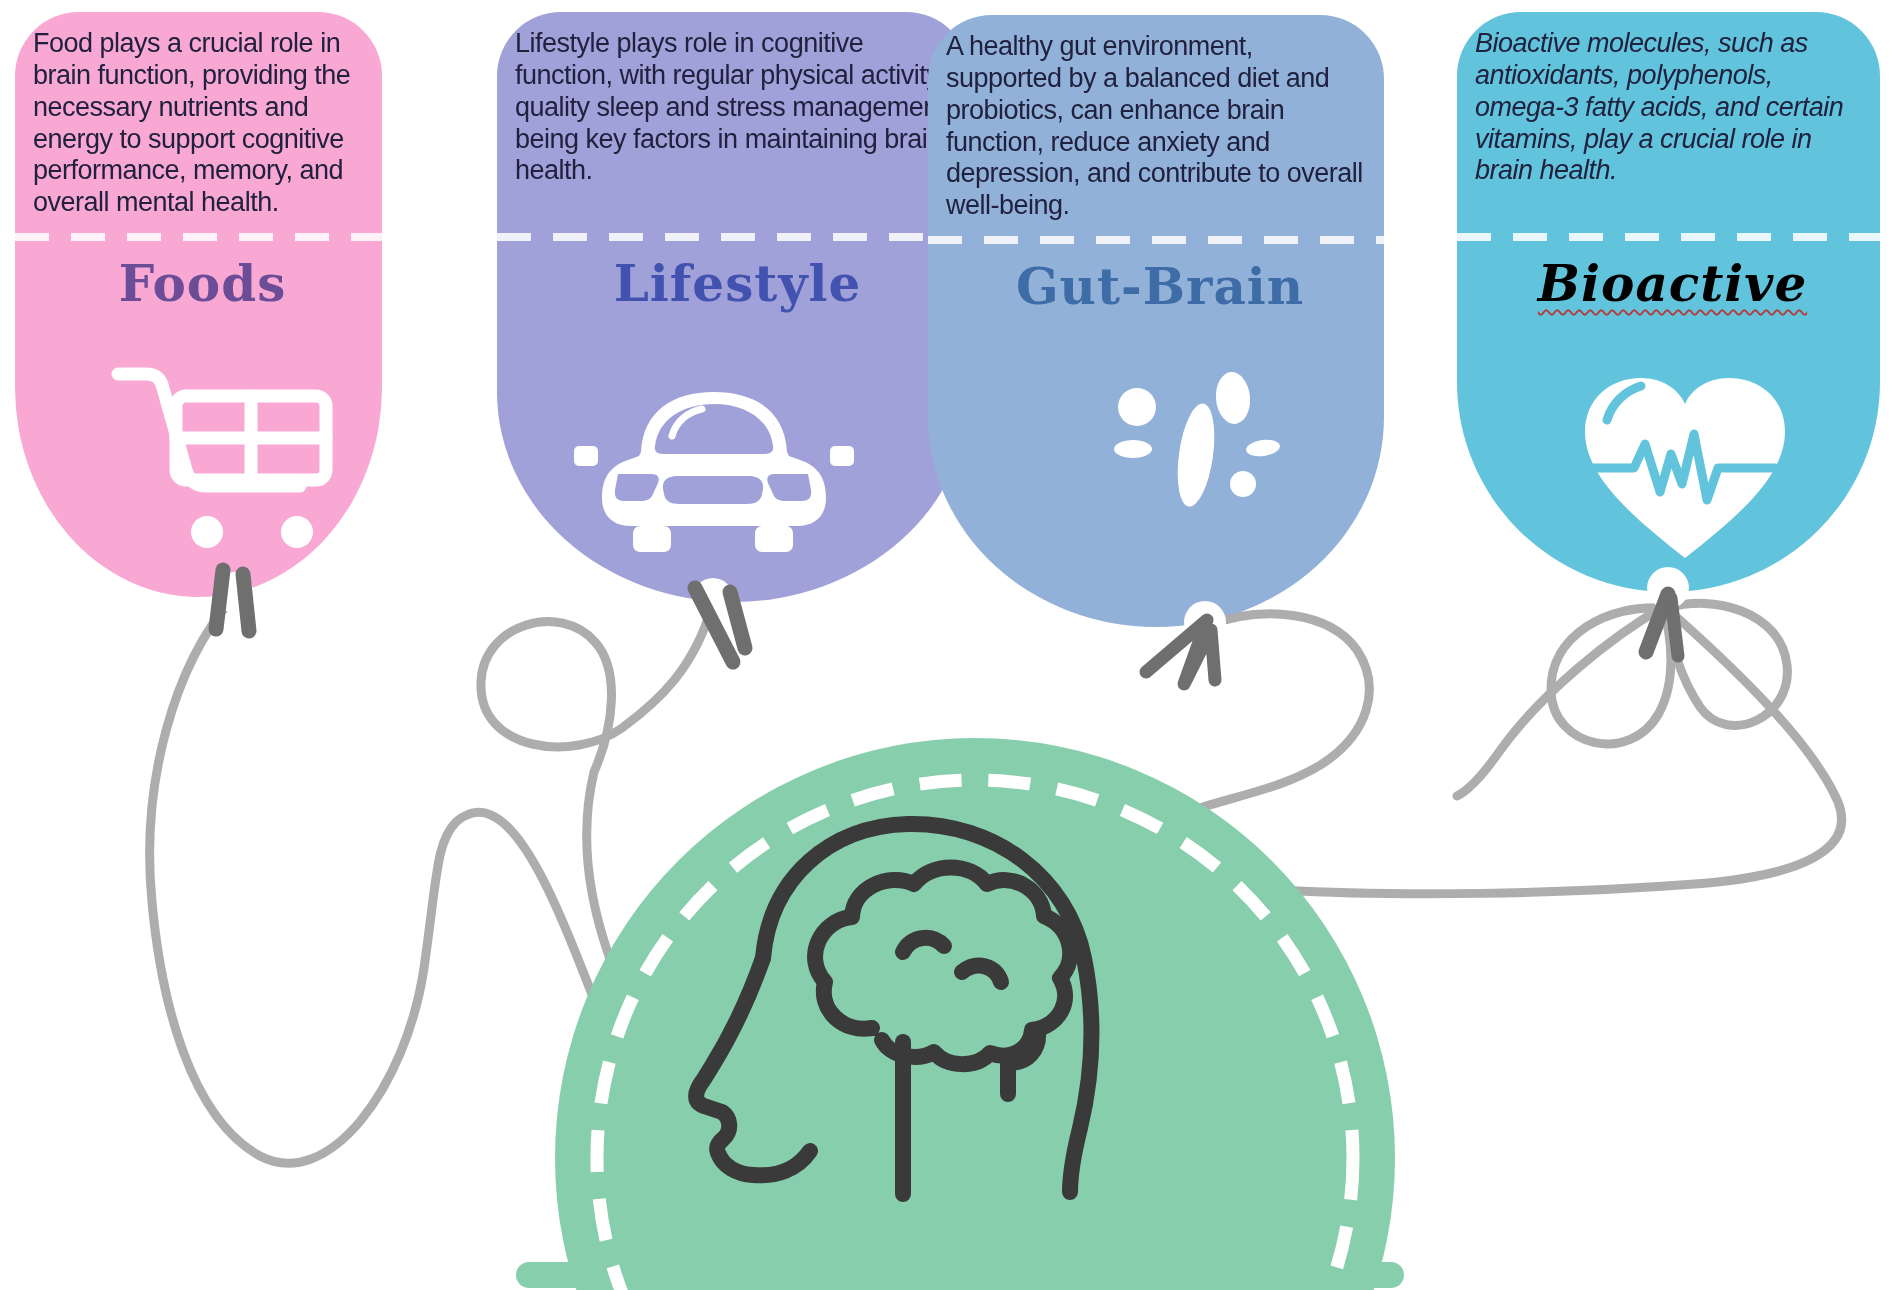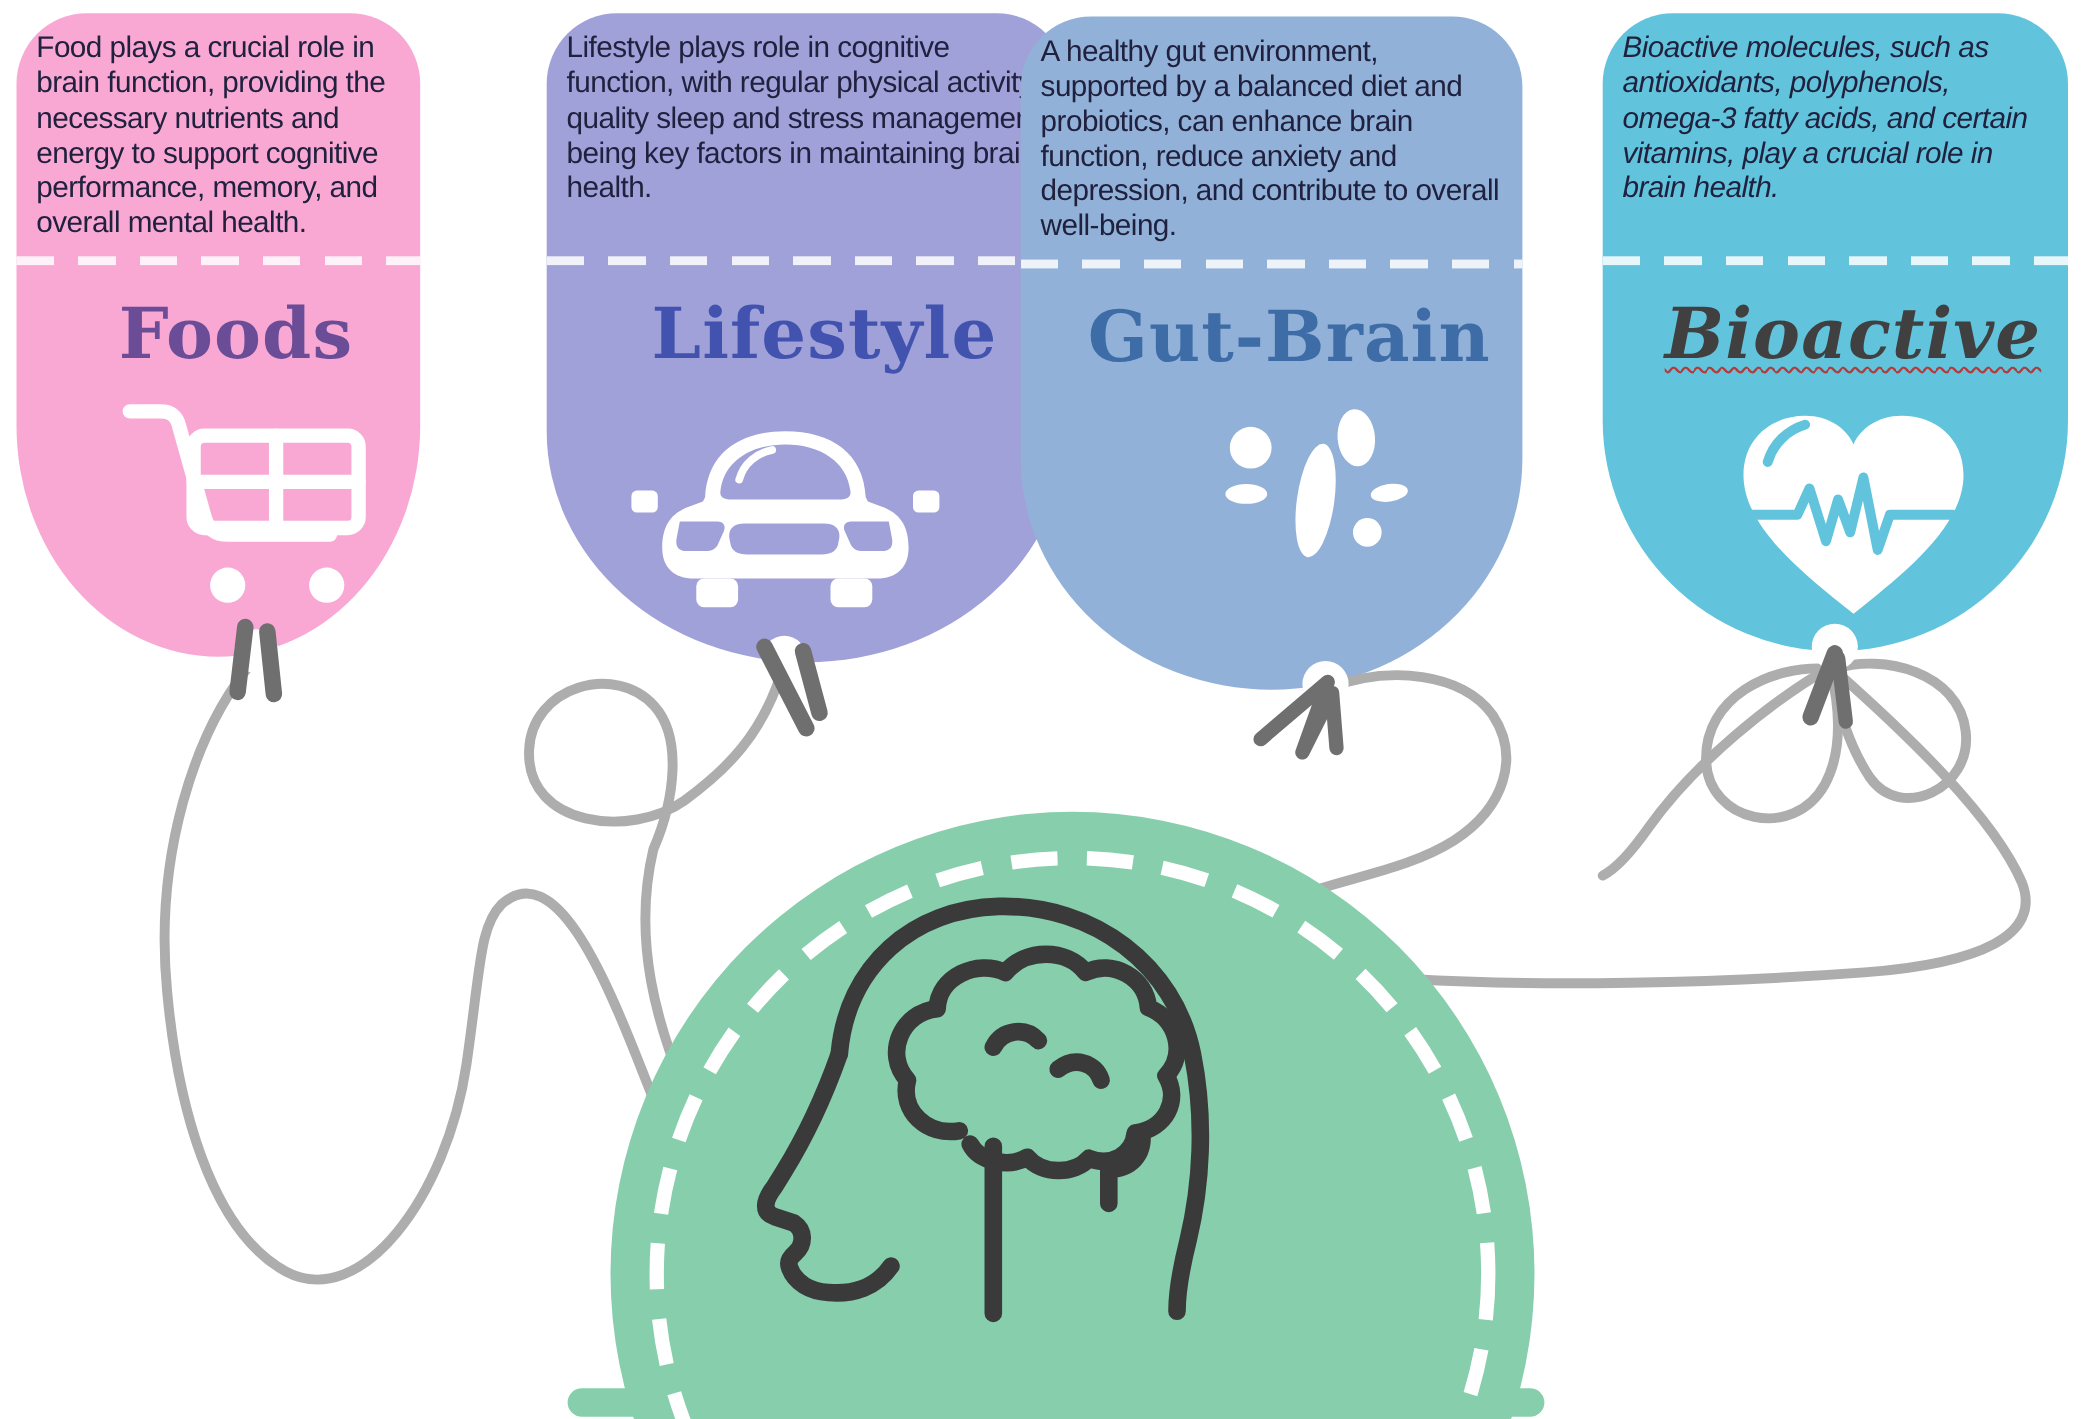--- a/index.html
+++ b/index.html
@@ -18,28 +18,28 @@
   .desc{
     margin:0;padding:16px 14px 0 18px;
     font-size:27px;line-height:1.18;letter-spacing:-0.5px;
     color:#20213e;
   }
   .sep{
     position:absolute;left:0;right:0;top:221px;height:8px;
     background:repeating-linear-gradient(90deg, rgba(255,255,255,0.85) 0 34px, transparent 34px 56px);
   }
   .title{
-    position:absolute;top:238px;left:0;width:100%;margin:16px;
+    position:absolute;top:238px;left:0;width:100%;margin:4px;
     text-align:center;
-    font-family:"DejaVu Serif",serif;font-weight:bold;font-size:64px;letter-spacing:1px;
+    font-family:"DejaVu Serif",serif;font-weight:bold;font-size:50px;letter-spacing:1px;
   }
   .t1{color:#6a4c97;}
   .t2{color:#4152af;}
   .t3{color:#3d6ca6;}
-  .t4{color:#404040;
+  .t4{color:#000000;
       text-decoration-line:underline;text-decoration-style:wavy;
       text-decoration-color:#b23b3b;text-decoration-thickness:2px;
       text-underline-offset:8px;}
   svg.art{position:absolute;left:0;top:0;width:1901px;height:1290px;pointer-events:none;}
 </style>
 </head>
 <body>
 
 <div class="canvas">
 

